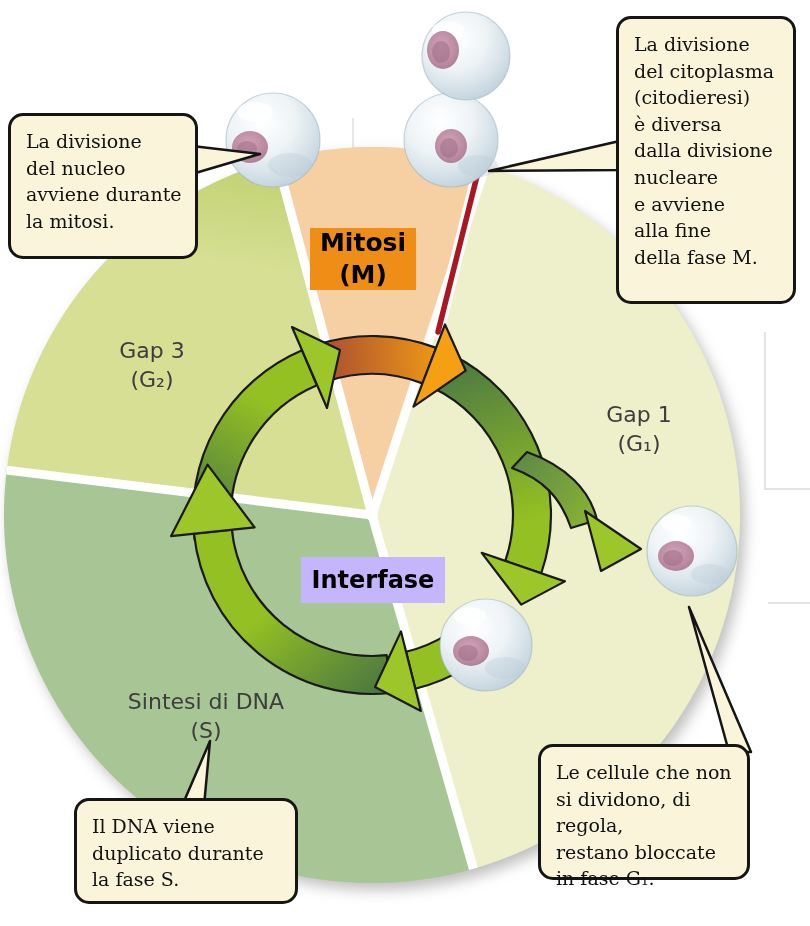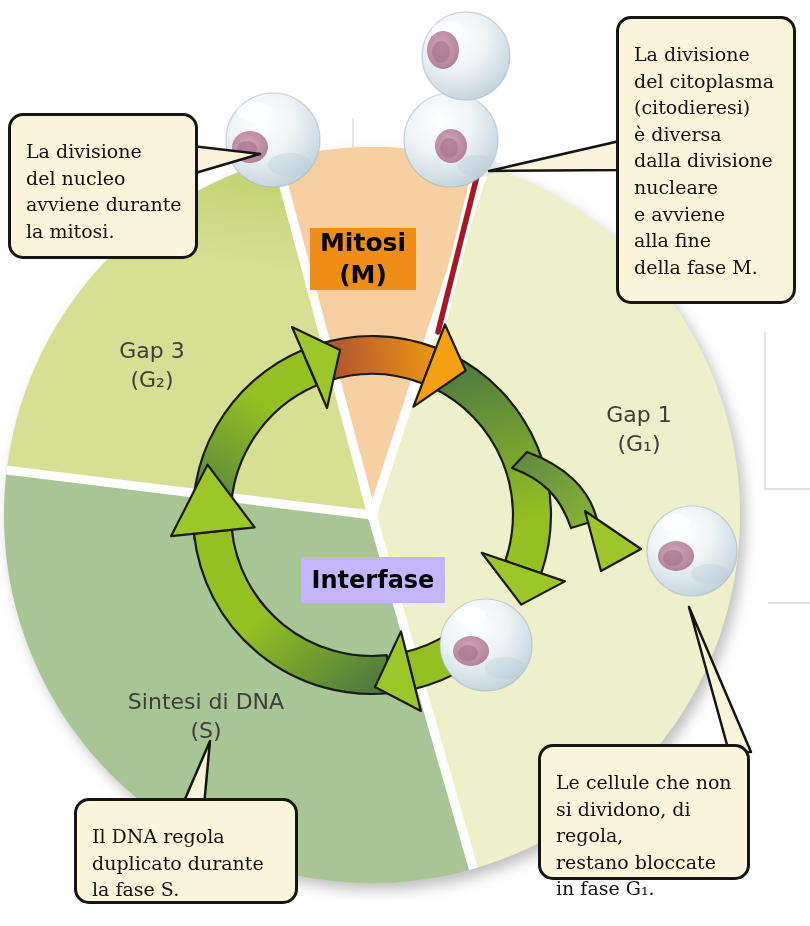--- a/index.html
+++ b/index.html
@@ -1,21 +1,21 @@
 <!DOCTYPE html>
 <html><head>
 <meta charset="utf-8">
 <style>
   html,body{margin:0;padding:0;background:#fff;}
   .stage{position:relative;width:810px;height:926px;background:#ffffff;overflow:hidden;
          font-family:"DejaVu Sans",sans-serif;}
   .stage svg{position:absolute;left:0;top:0;}
   .callout{position:absolute;box-sizing:border-box;background:#FAF4DB;border:3px solid #151515;
            border-radius:15px;color:#111;font:19px/1.4 "DejaVu Serif",serif;
-           white-space:pre-line;padding:22px 8px 10px 15px;z-index:30;}
+           white-space:pre-line;padding:12px 8px 10px 15px;z-index:30;}
   .sector-label{position:absolute;font:22px/1.32 "DejaVu Sans",sans-serif;color:#3d3d3d;
            text-align:center;white-space:pre-line;z-index:20;}
   .phase-box{position:absolute;box-sizing:border-box;display:flex;align-items:center;justify-content:center;
            font-weight:bold;color:#000;text-align:center;white-space:pre-line;z-index:20;
            font-family:"DejaVu Sans",sans-serif;}
   .mitosi-box{left:310px;top:228px;width:106px;height:62px;background:#EE8E17;font-size:25px;line-height:1.3;}
   .interfase-box{left:301px;top:557px;width:144px;height:46px;background:#c4b5fd;font-size:24px;}
   .gap2{left:68px;top:336px;width:168px;}
   .gap1{left:555px;top:400px;width:168px;}
   .sintesi{left:76px;top:687px;width:260px;}
@@ -174,21 +174,21 @@
 la mitosi.</div>
 <div class="callout c2">La divisione
 del citoplasma
 (citodieresi)
 è diversa
 dalla divisione
 nucleare
 e avviene
 alla fine
 della fase M.</div>
-<div class="callout c3">Il DNA regola
+<div class="callout c3">Il DNA viene
 duplicato durante
 la fase S.</div>
 <div class="callout c4">Le cellule che non
 si dividono, di regola,
 restano bloccate
 in fase G₁.</div>
 
 </div>
 
 </body></html>

